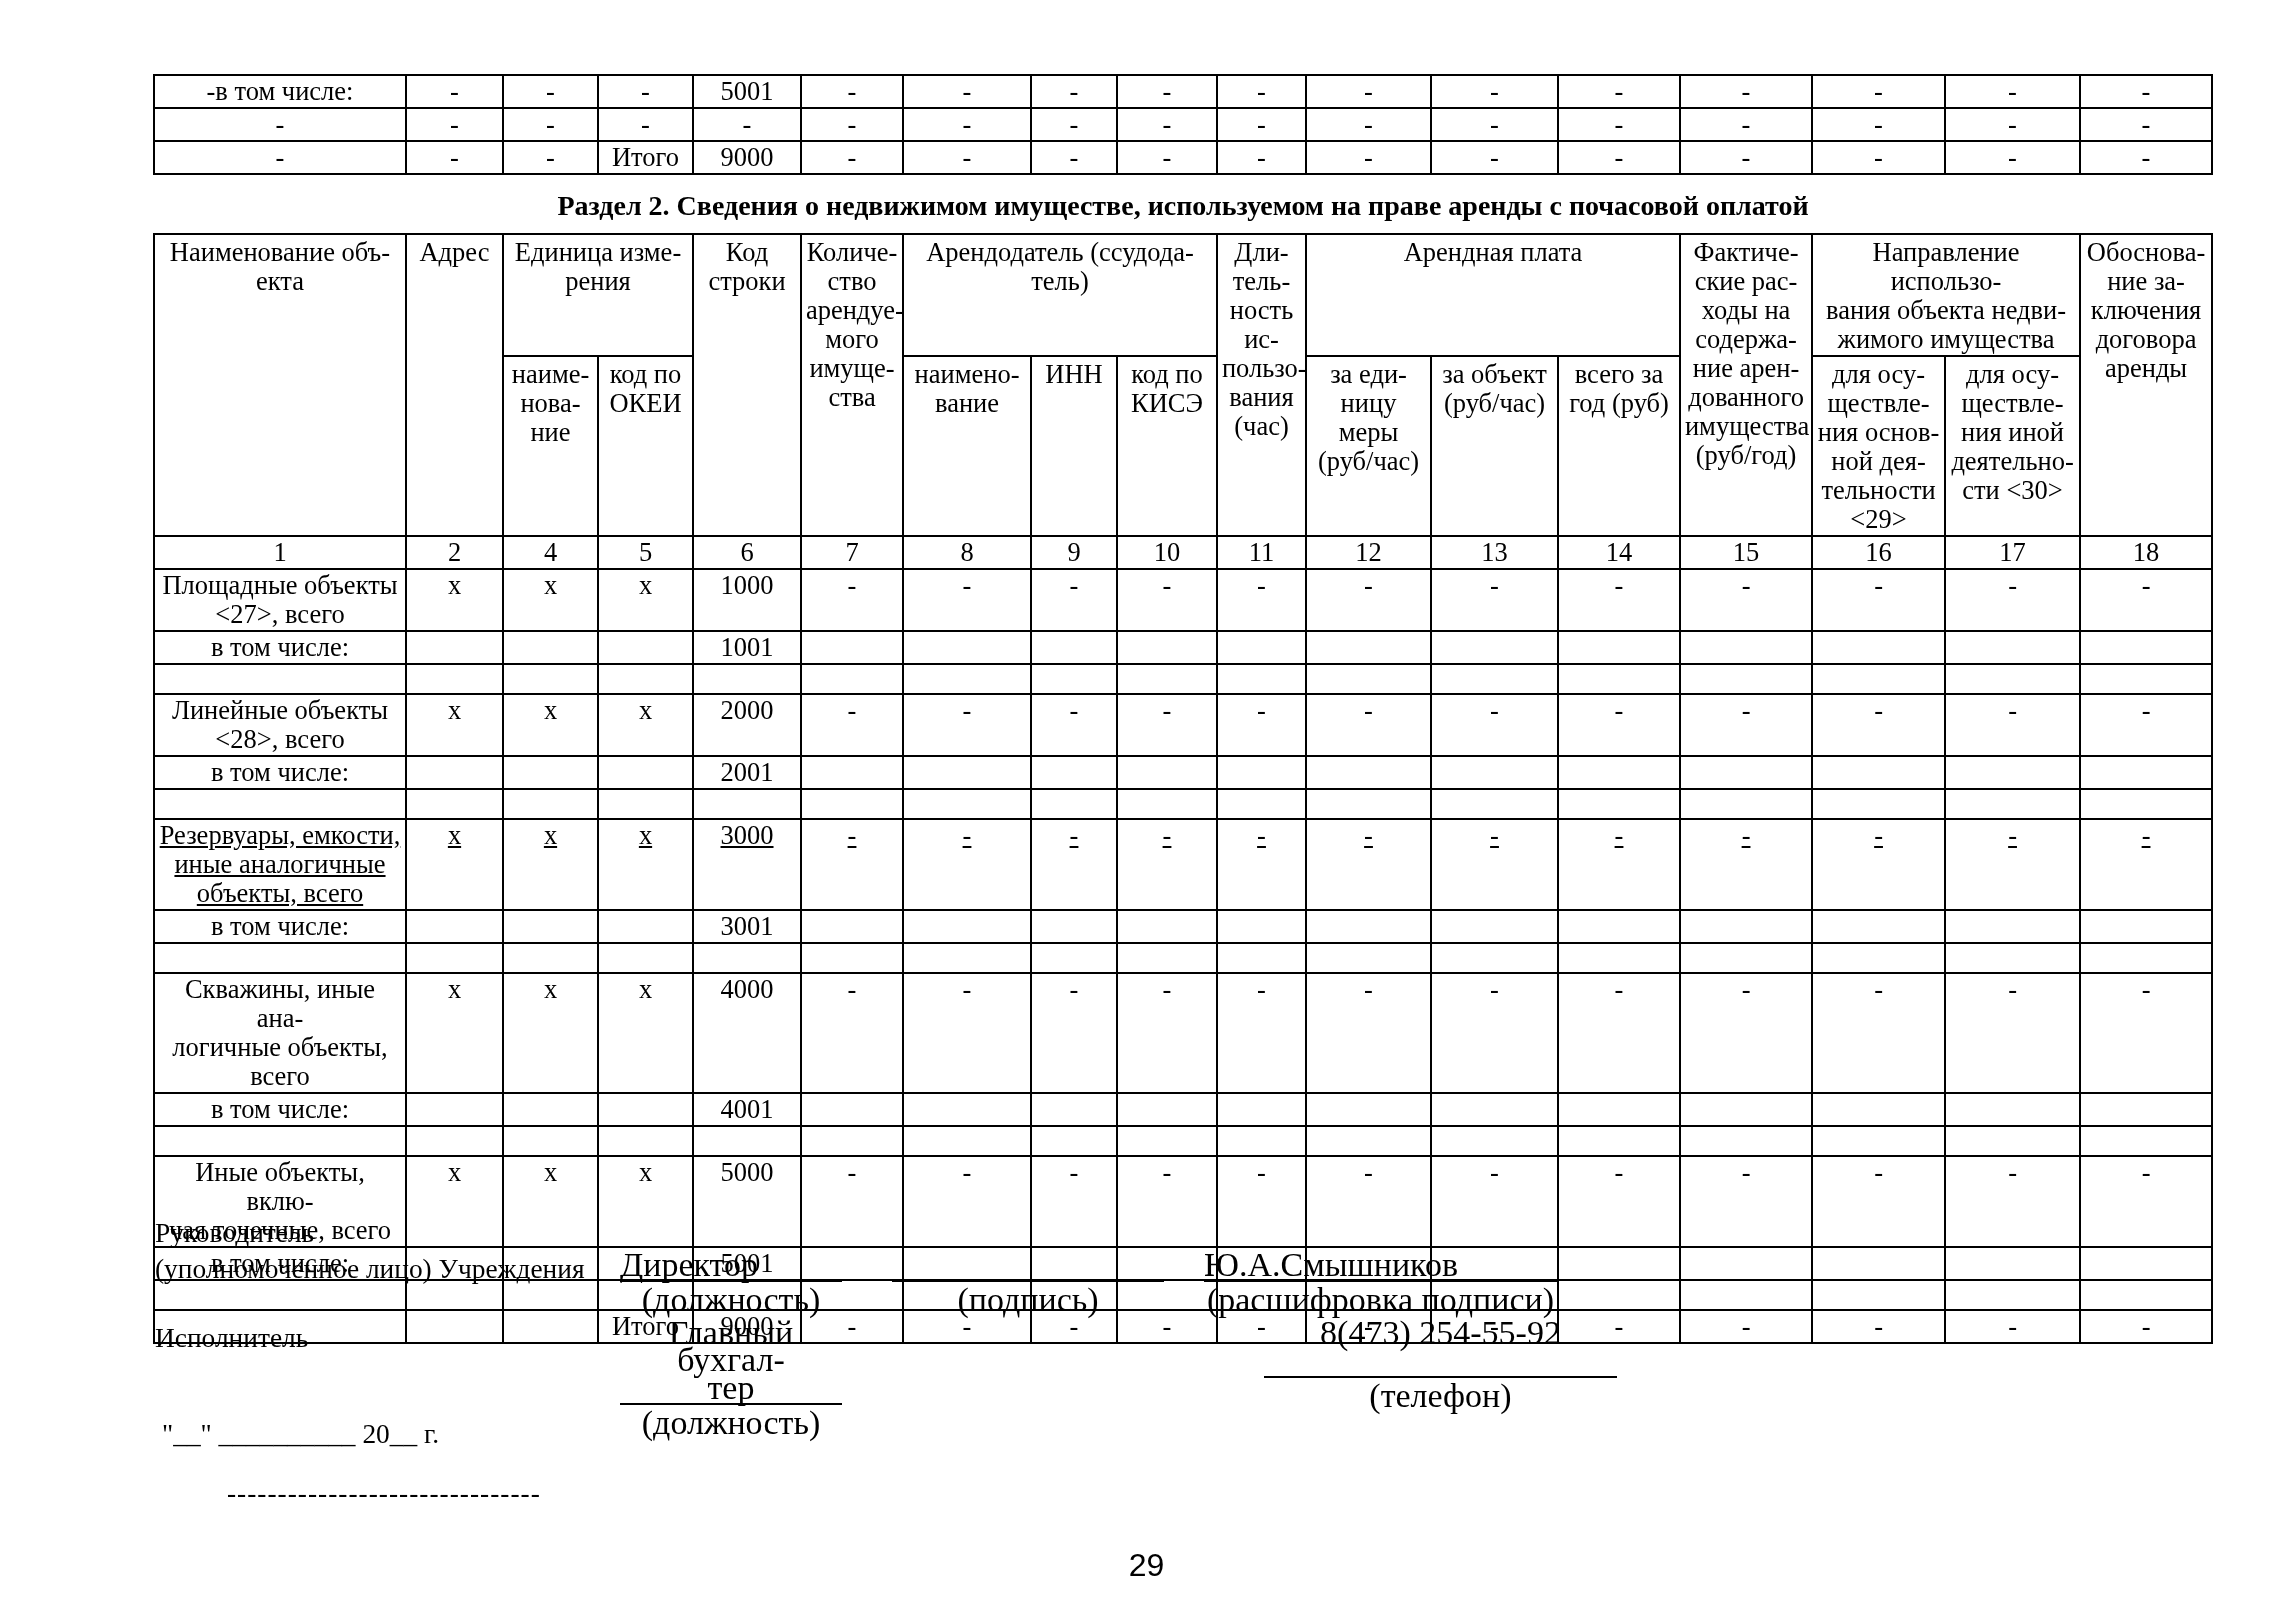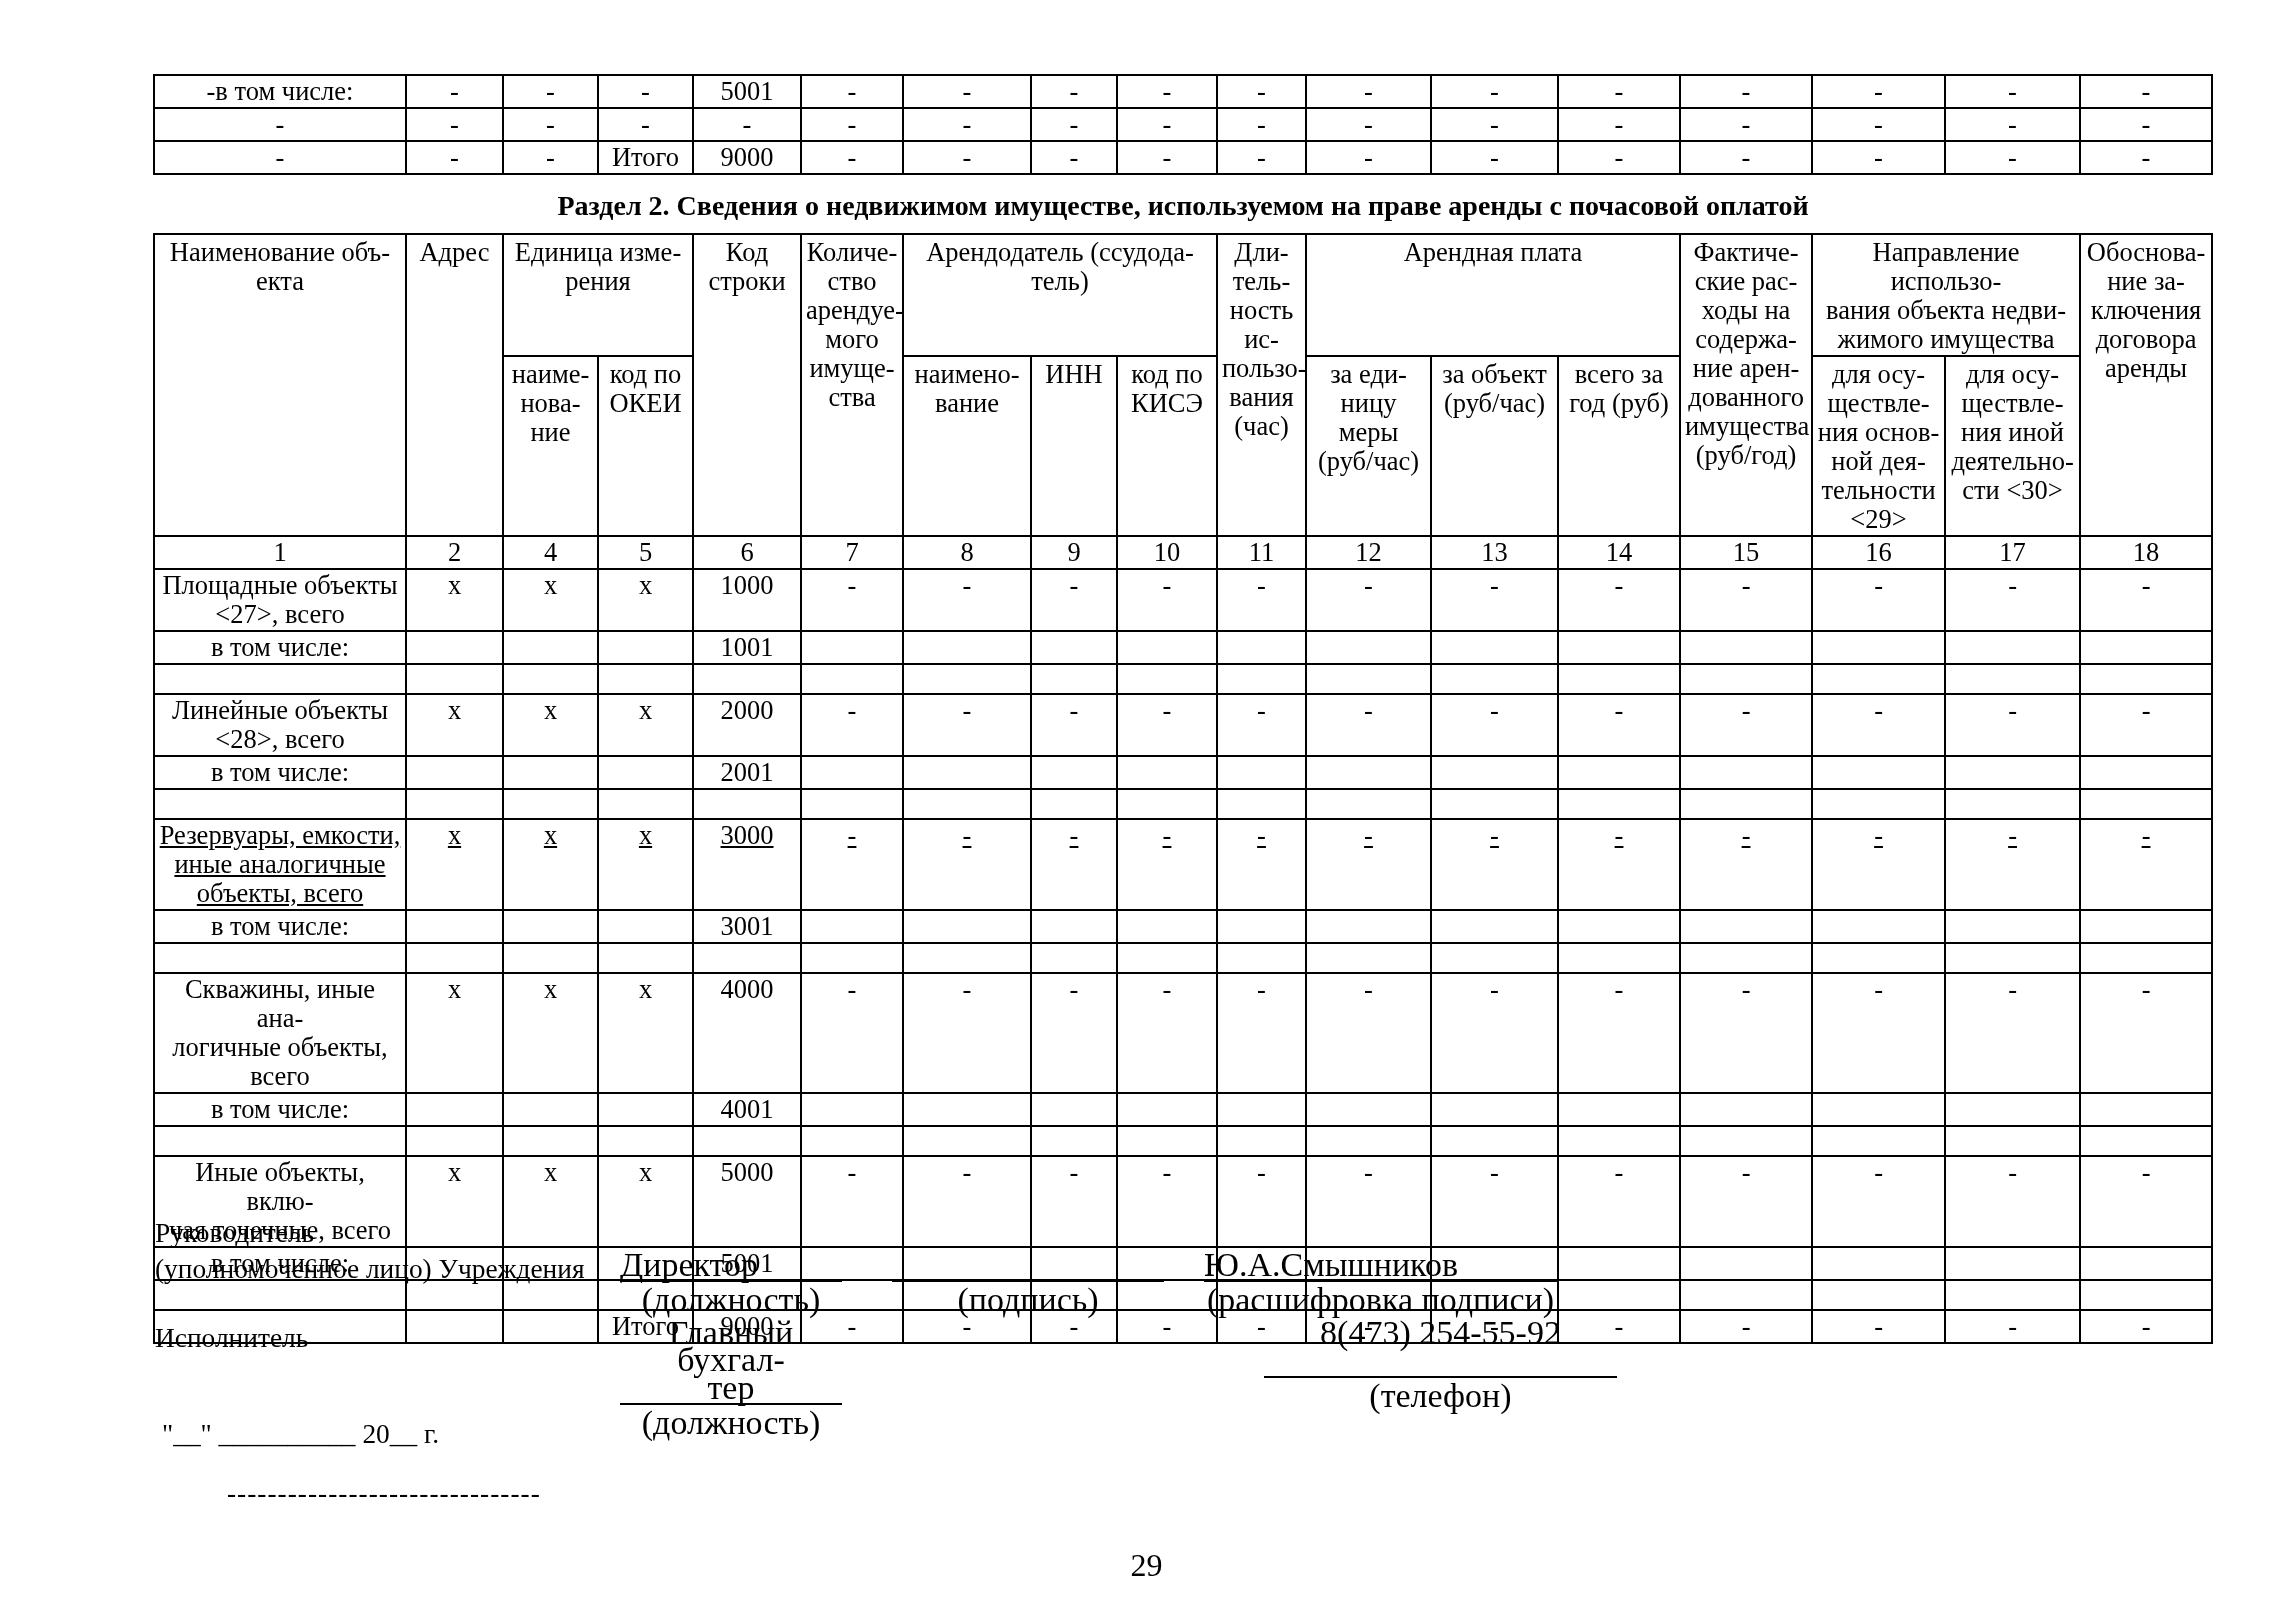--- a/index.html
+++ b/index.html
@@ -23,21 +23,21 @@
   #section-title{position:absolute;left:153px;top:190px;width:2060px;text-align:center;
                  font-size:28px;font-weight:bold;}
 
   .abs{position:absolute;font-size:27.4px;line-height:30px;white-space:pre-line;}
   .sig{position:absolute;font-size:34px;line-height:27.4px;}
   .sig .val{border-bottom:2px solid #000;padding-bottom:2px;white-space:pre-line;}
   .sig .cap{text-align:center;padding-top:3.9px;}
   .one .val{min-height:27.4px;}
   .two .val{min-height:55px;text-align:center;}
   #page-number{position:absolute;left:0;top:1547px;width:2293px;text-align:center;
-               font-family:Liberation Serif, serif;font-size:32px;}
+               font-family:Liberation Sans, sans-serif;font-size:32px;}
   #dashed-line{letter-spacing:1px;}
 </style>
 </head>
 <body>
 
 <div id="page">
 
   <table class="doc" id="top-table">
     <colgroup>
         <col style="width: 252px;">

